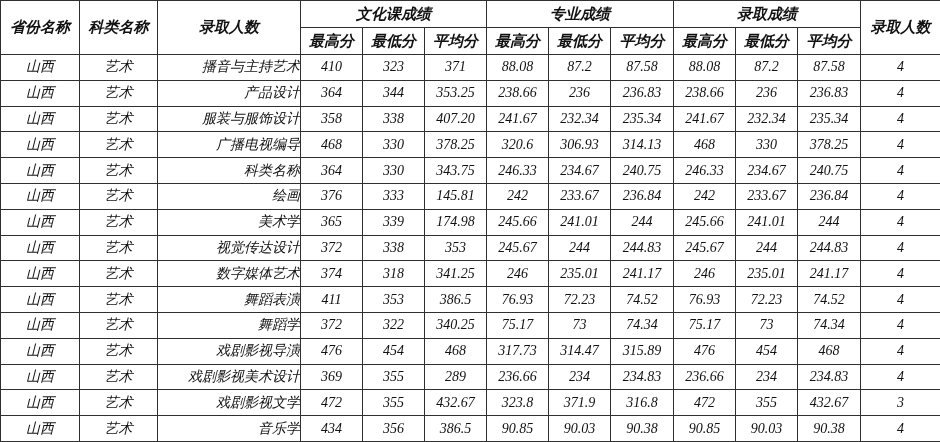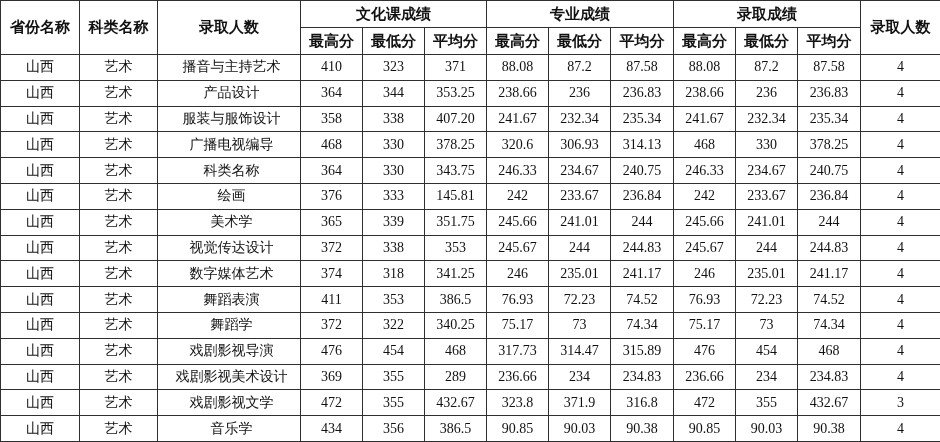--- a/index.html
+++ b/index.html
@@ -3,21 +3,21 @@
 <meta charset="utf-8">
 <style>
   * { box-sizing: border-box; }
   html, body {
     margin: 0; padding: 0;
     width: 940px; height: 442px;
     background: #ffffff;
     overflow: hidden;
     font-family: "Liberation Serif", "DejaVu Serif", serif;
   }
-  .page { position: relative; width: 884px; height: 442px; }
+  .page { position: relative; width: 884px; height: 442px; font-style: italic; }
   table.scores {
     border-collapse: collapse;
     table-layout: fixed;
     width: 940px;
     color: #111111;
   }
   th, td {
     border: 1px solid #2f2f2f;
     text-align: center;
     vertical-align: middle;
@@ -30,21 +30,21 @@
     font-weight: bold;
     font-size: 15px;
     height: 27px;
     background: #ffffff;
   }
   tbody td {
     font-size: 14px;
     height: 25.8px;
   }
   tbody td.major-cell {
-    text-align: center;
+    text-align: right;
     padding-left: 5px;
   }
   .watermark {
     position: absolute;
     left: 318px;
     top: 364px;
     font-family: "Liberation Sans", "DejaVu Sans", sans-serif;
     font-size: 34px;
     font-weight: bold;
     letter-spacing: 1px;
@@ -188,21 +188,21 @@
           <td>233.67</td>
           <td>236.84</td>
           <td>4</td>
         </tr>
         <tr>
           <td>山西</td>
           <td>艺术</td>
           <td class="major-cell">美术学</td>
           <td>365</td>
           <td>339</td>
-          <td>351.75</td>
+          <td>174.98</td>
           <td>245.66</td>
           <td>241.01</td>
           <td>244</td>
           <td>245.66</td>
           <td>241.01</td>
           <td>244</td>
           <td>4</td>
         </tr>
         <tr>
           <td>山西</td>

